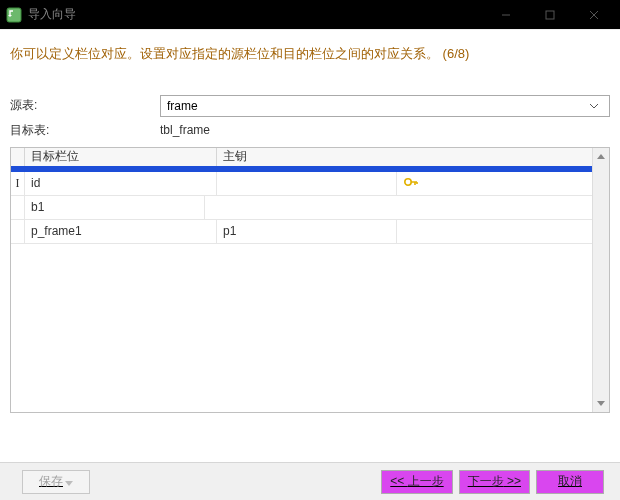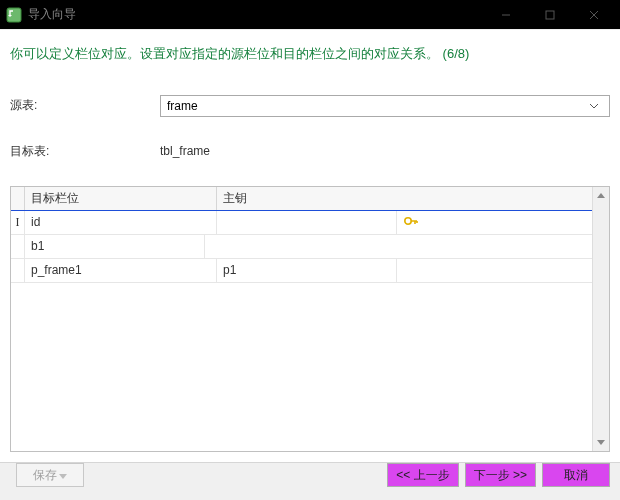--- a/index.html
+++ b/index.html
@@ -36,29 +36,29 @@
   height: 30px;
   display: flex;
   align-items: center;
   justify-content: center;
   color: #777;
 }
 .content {
   padding: 14px 10px 0 10px;
 }
 .instruction {
-  color: #15803d;
+  color: #a16207;
   font-size: 13px;
   line-height: 1.6;
   margin-bottom: 30px;
 }
 .form-row {
   display: flex;
   align-items: center;
-  margin-bottom: 26px;
+  margin-bottom: 5px;
   font-size: 12px;
 }
 .form-label {
   width: 150px;
   color: #333;
 }
 .form-select {
   flex: 1;
   height: 22px;
   border: 1px solid #aaa;
@@ -86,21 +86,21 @@
   display: flex;
   background: #fff;
 }
 .grid-main {
   flex: 1;
   overflow: hidden;
 }
 .grid-header {
   display: flex;
   background: #f7f7f7;
-  border-bottom: 1px solid #1d4ed8;
+  border-bottom: 6px solid #1d4ed8;
   height: 24px;
 }
 .grid-header .cell {
   border-right: 1px solid #d6d6d6;
   padding: 4px 6px;
   color: #333;
   font-size: 12px;
   display: flex;
   align-items: center;
 }
@@ -151,21 +151,23 @@
 }
 .button-bar {
   position: absolute;
   bottom: 0;
   left: 0;
   right: 0;
   height: 38px;
   background: #f0f0f0;
   border-top: 1px solid #d6d6d6;
   display: flex;
-  padding: 0 10px;
+  align-items: center;
+  padding: 0 16px;
+  text-decoration: underline;
 }
 .spacer { flex: 1; }
 .btn {
   min-width: 68px;
   height: 24px;
   background: #d946ef;
   border: 1px solid #adadad;
   margin-left: 6px;
   display: flex;
   align-items: center;

